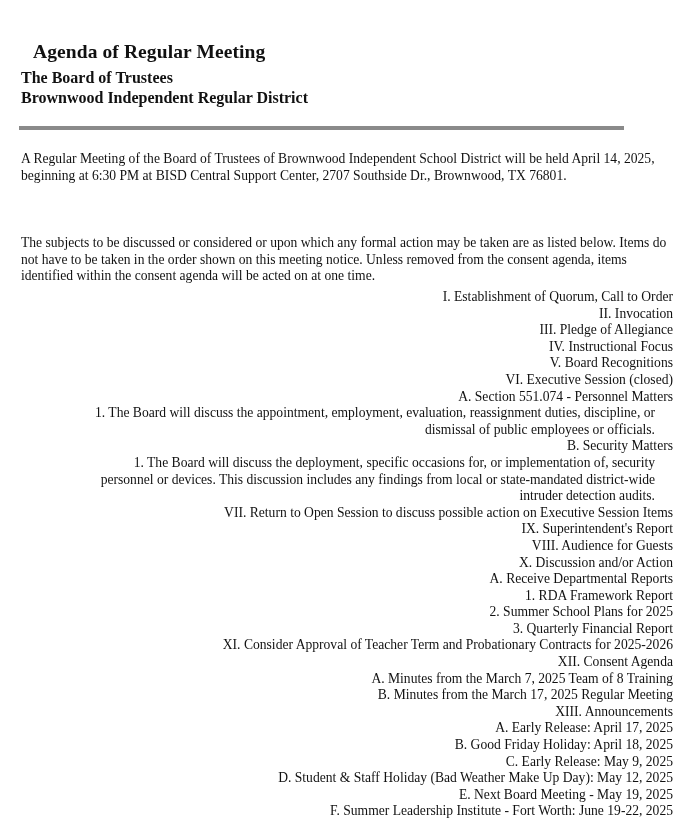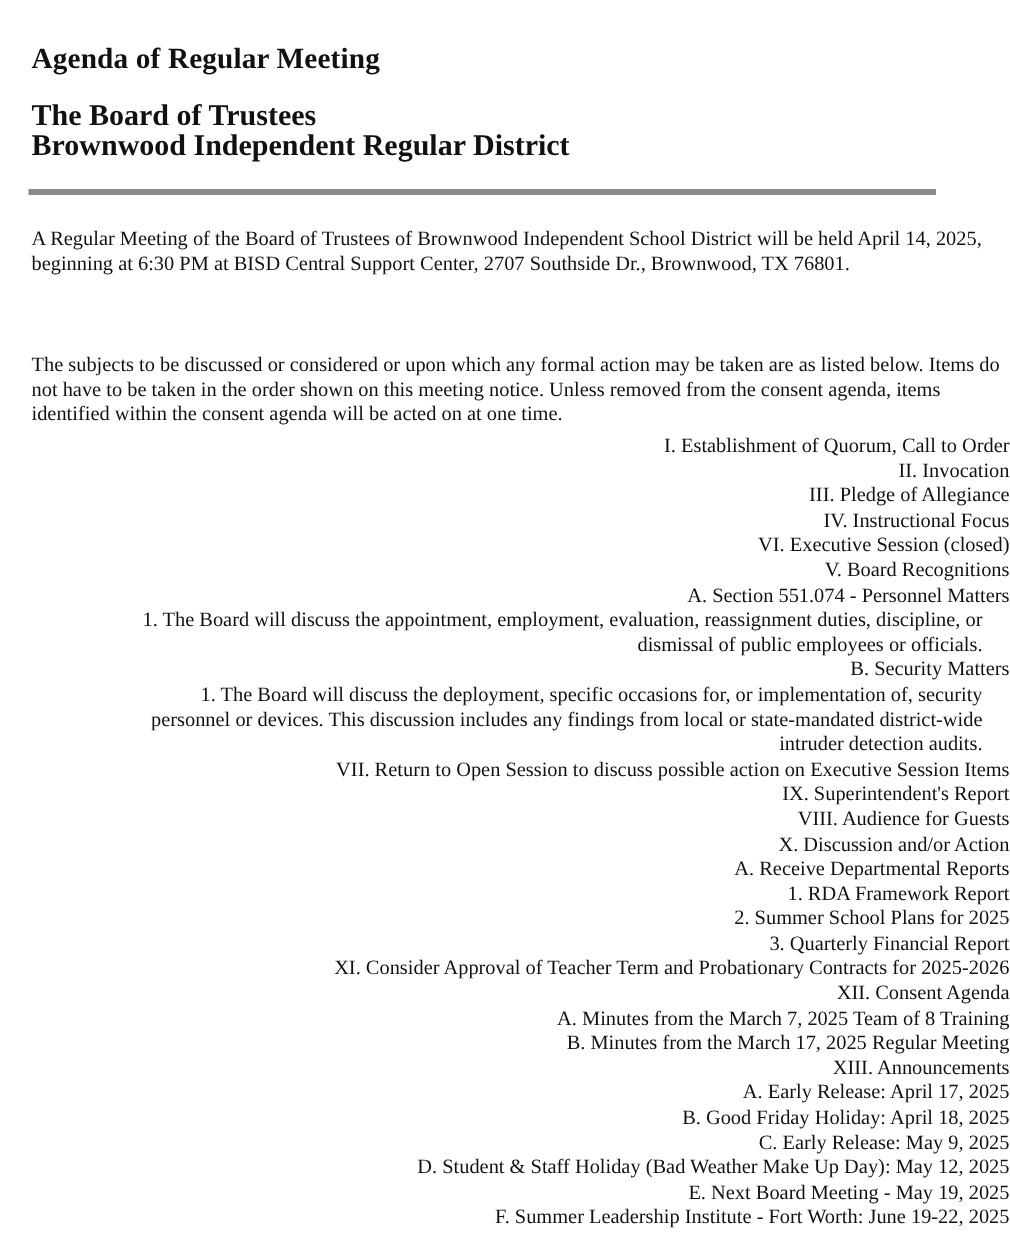--- a/index.html
+++ b/index.html
@@ -21,28 +21,28 @@
       top: 0;
       width: 673px;
       height: 829px;
     }
     .title {
       position: absolute;
       left: 21px;
       top: 29px;
       font-size: 19.5px;
       font-weight: bold;
-      margin: 0;
+      margin: 12px;
       letter-spacing: 0.1px;
     }
     .subtitle {
       position: absolute;
       left: 21px;
       top: 68px;
-      font-size: 20px;
+      font-size: 16px;
       font-weight: bold;
       line-height: 19.5px;
       margin: 0;
     }
     .subtitle div { white-space: nowrap; }
     .rule {
       position: absolute;
       left: 19px;
       top: 126px;
       width: 605px;
@@ -96,22 +96,22 @@
 
   <p class="para intro">A Regular Meeting of the Board of Trustees of Brownwood Independent School District will be held April 14, 2025, beginning at 6:30 PM at BISD Central Support Center, 2707 Southside Dr., Brownwood, TX 76801.</p>
 
   <p class="para notice">The subjects to be discussed or considered or upon which any formal action may be taken are as listed below. Items do not have to be taken in the order shown on this meeting notice.  Unless removed from the consent agenda, items identified within the consent agenda will be acted on at one time.</p>
 
   <ul class="agenda">
     <li class="agenda-item lvl1">I. Establishment of Quorum, Call to Order</li>
     <li class="agenda-item lvl1">II. Invocation</li>
     <li class="agenda-item lvl1">III. Pledge of Allegiance</li>
     <li class="agenda-item lvl1">IV. Instructional Focus</li>
+    <li class="agenda-item lvl1">V. Board Recognitions</li>
     <li class="agenda-item lvl1">VI. Executive Session (closed)</li>
-    <li class="agenda-item lvl1">V. Board Recognitions</li>
     <li class="agenda-item lvl2">A. Section 551.074 - Personnel Matters</li>
     <li class="agenda-item lvl3 wrap">1. The Board will discuss the appointment, employment, evaluation, reassignment duties, discipline, or dismissal of public employees or officials.</li>
     <li class="agenda-item lvl2">B. Security Matters</li>
     <li class="agenda-item lvl3 wrap">1. The Board will discuss the deployment, specific occasions for, or implementation of, security personnel or devices. This discussion includes any findings from local or state-mandated district-wide intruder detection audits.</li>
     <li class="agenda-item lvl1">VII. Return to Open Session to discuss possible action on Executive Session Items</li>
     <li class="agenda-item lvl1">IX. Superintendent's Report</li>
     <li class="agenda-item lvl1">VIII. Audience for Guests</li>
     <li class="agenda-item lvl1">X. Discussion and/or Action</li>
     <li class="agenda-item lvl2">A. Receive Departmental Reports</li>
     <li class="agenda-item lvl3">1. RDA Framework Report</li>

